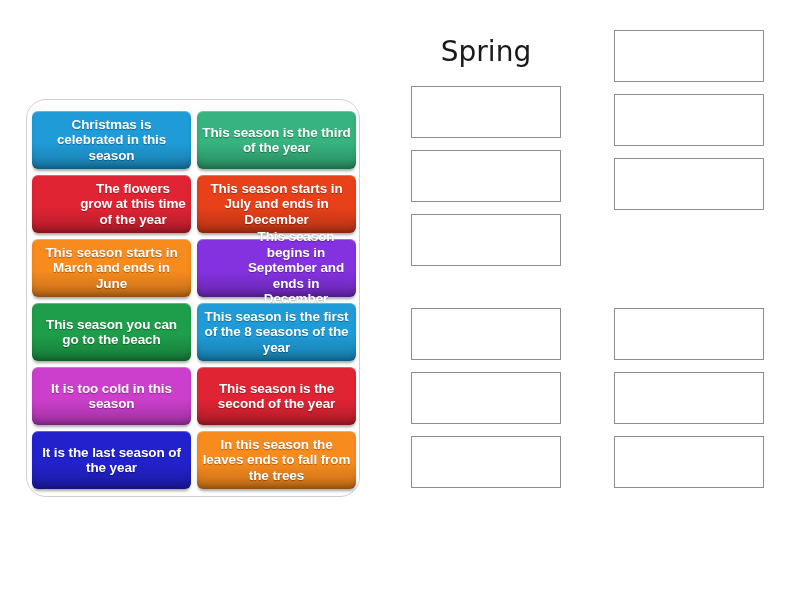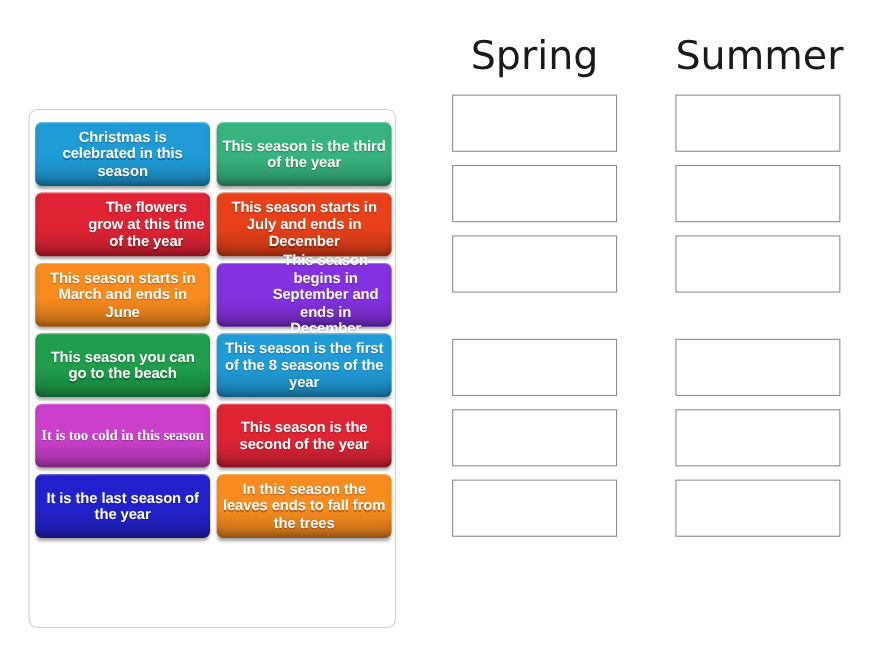--- a/index.html
+++ b/index.html
@@ -14,23 +14,23 @@
     overflow: hidden;
     position: relative;
   }
 
   
   #cards-panel {
     position: absolute;
     left: 26px;
     top: 99px;
     width: 334px;
-    height: 472px;
+    height: 398px;
     border: 1px solid #d0d0d0;
-    border-radius: 8px;
+    border-radius: 20px;
     background: #ffffff;
     box-sizing: border-box;
   }
 
   .card-grid {
     position: absolute;
     left: 5px;
     top: 11px;
     width: 324px;
   }
@@ -76,21 +76,21 @@
     position: absolute;
     width: 150px;
   }
   .cat-spring  { left: 411px; top: 30px; }
   .cat-summer  { left: 614px; top: 30px; }
   .cat-autum   { left: 411px; top: 308px; }
   .cat-winter  { left: 614px; top: 308px; }
 
   .category-title {
     font-family: "DejaVu Sans", sans-serif;
-    font-size: 36px;
+    font-size: 28px;
     font-weight: normal;
     color: #1a1a1a;
     text-align: center;
     line-height: 44px;
     height: 56px;
     white-space: nowrap;
     user-select: none;
   }
 
   .dropzone {
@@ -134,21 +134,21 @@
     </div>
 
     <div class="card col-left row-3" style="background: linear-gradient(rgb(30, 158, 74) 0%, rgb(30, 158, 74) 55%, rgb(23, 123, 58) 100%);">
       <span class="card-text">This season you can go to the beach</span>
     </div>
 
     <div class="card col-right row-3" style="background: linear-gradient(rgb(31, 156, 216) 0%, rgb(31, 156, 216) 55%, rgb(24, 122, 168) 100%);">
       <span class="card-text">This season is the first of the 8 seasons of the year</span>
     </div>
 
-    <div class="card col-left row-4" style="background: linear-gradient(rgb(204, 63, 204) 0%, rgb(204, 63, 204) 55%, rgb(159, 49, 159) 100%); font-family: Liberation Serif, serif;">
+    <div class="card col-left row-4" style="background: linear-gradient(rgb(204, 63, 204) 0%, rgb(204, 63, 204) 55%, rgb(159, 49, 159) 100%);">
       <span class="card-text">It is too cold in this season</span>
     </div>
 
     <div class="card col-right row-4" style="background: linear-gradient(rgb(224, 36, 52) 0%, rgb(224, 36, 52) 55%, rgb(175, 28, 41) 100%);">
       <span class="card-text">This season is the second of the year</span>
     </div>
 
     <div class="card col-left row-5" style="background: linear-gradient(rgb(34, 34, 204) 0%, rgb(34, 34, 204) 55%, rgb(27, 27, 159) 100%);">
       <span class="card-text">It is the last season of the year</span>
     </div>
@@ -161,21 +161,20 @@
 </div>
 
 <div class="category cat-spring">
   <div class="category-title">Spring</div>
   <div class="dropzone"></div>
   <div class="dropzone"></div>
   <div class="dropzone"></div>
 </div>
 
 <div class="category cat-summer">
-  <div class="category-title">Summer</div>
   <div class="dropzone"></div>
   <div class="dropzone"></div>
   <div class="dropzone"></div>
 </div>
 
 <div class="category cat-autum">
   <div class="dropzone"></div>
   <div class="dropzone"></div>
   <div class="dropzone"></div>
 </div>

